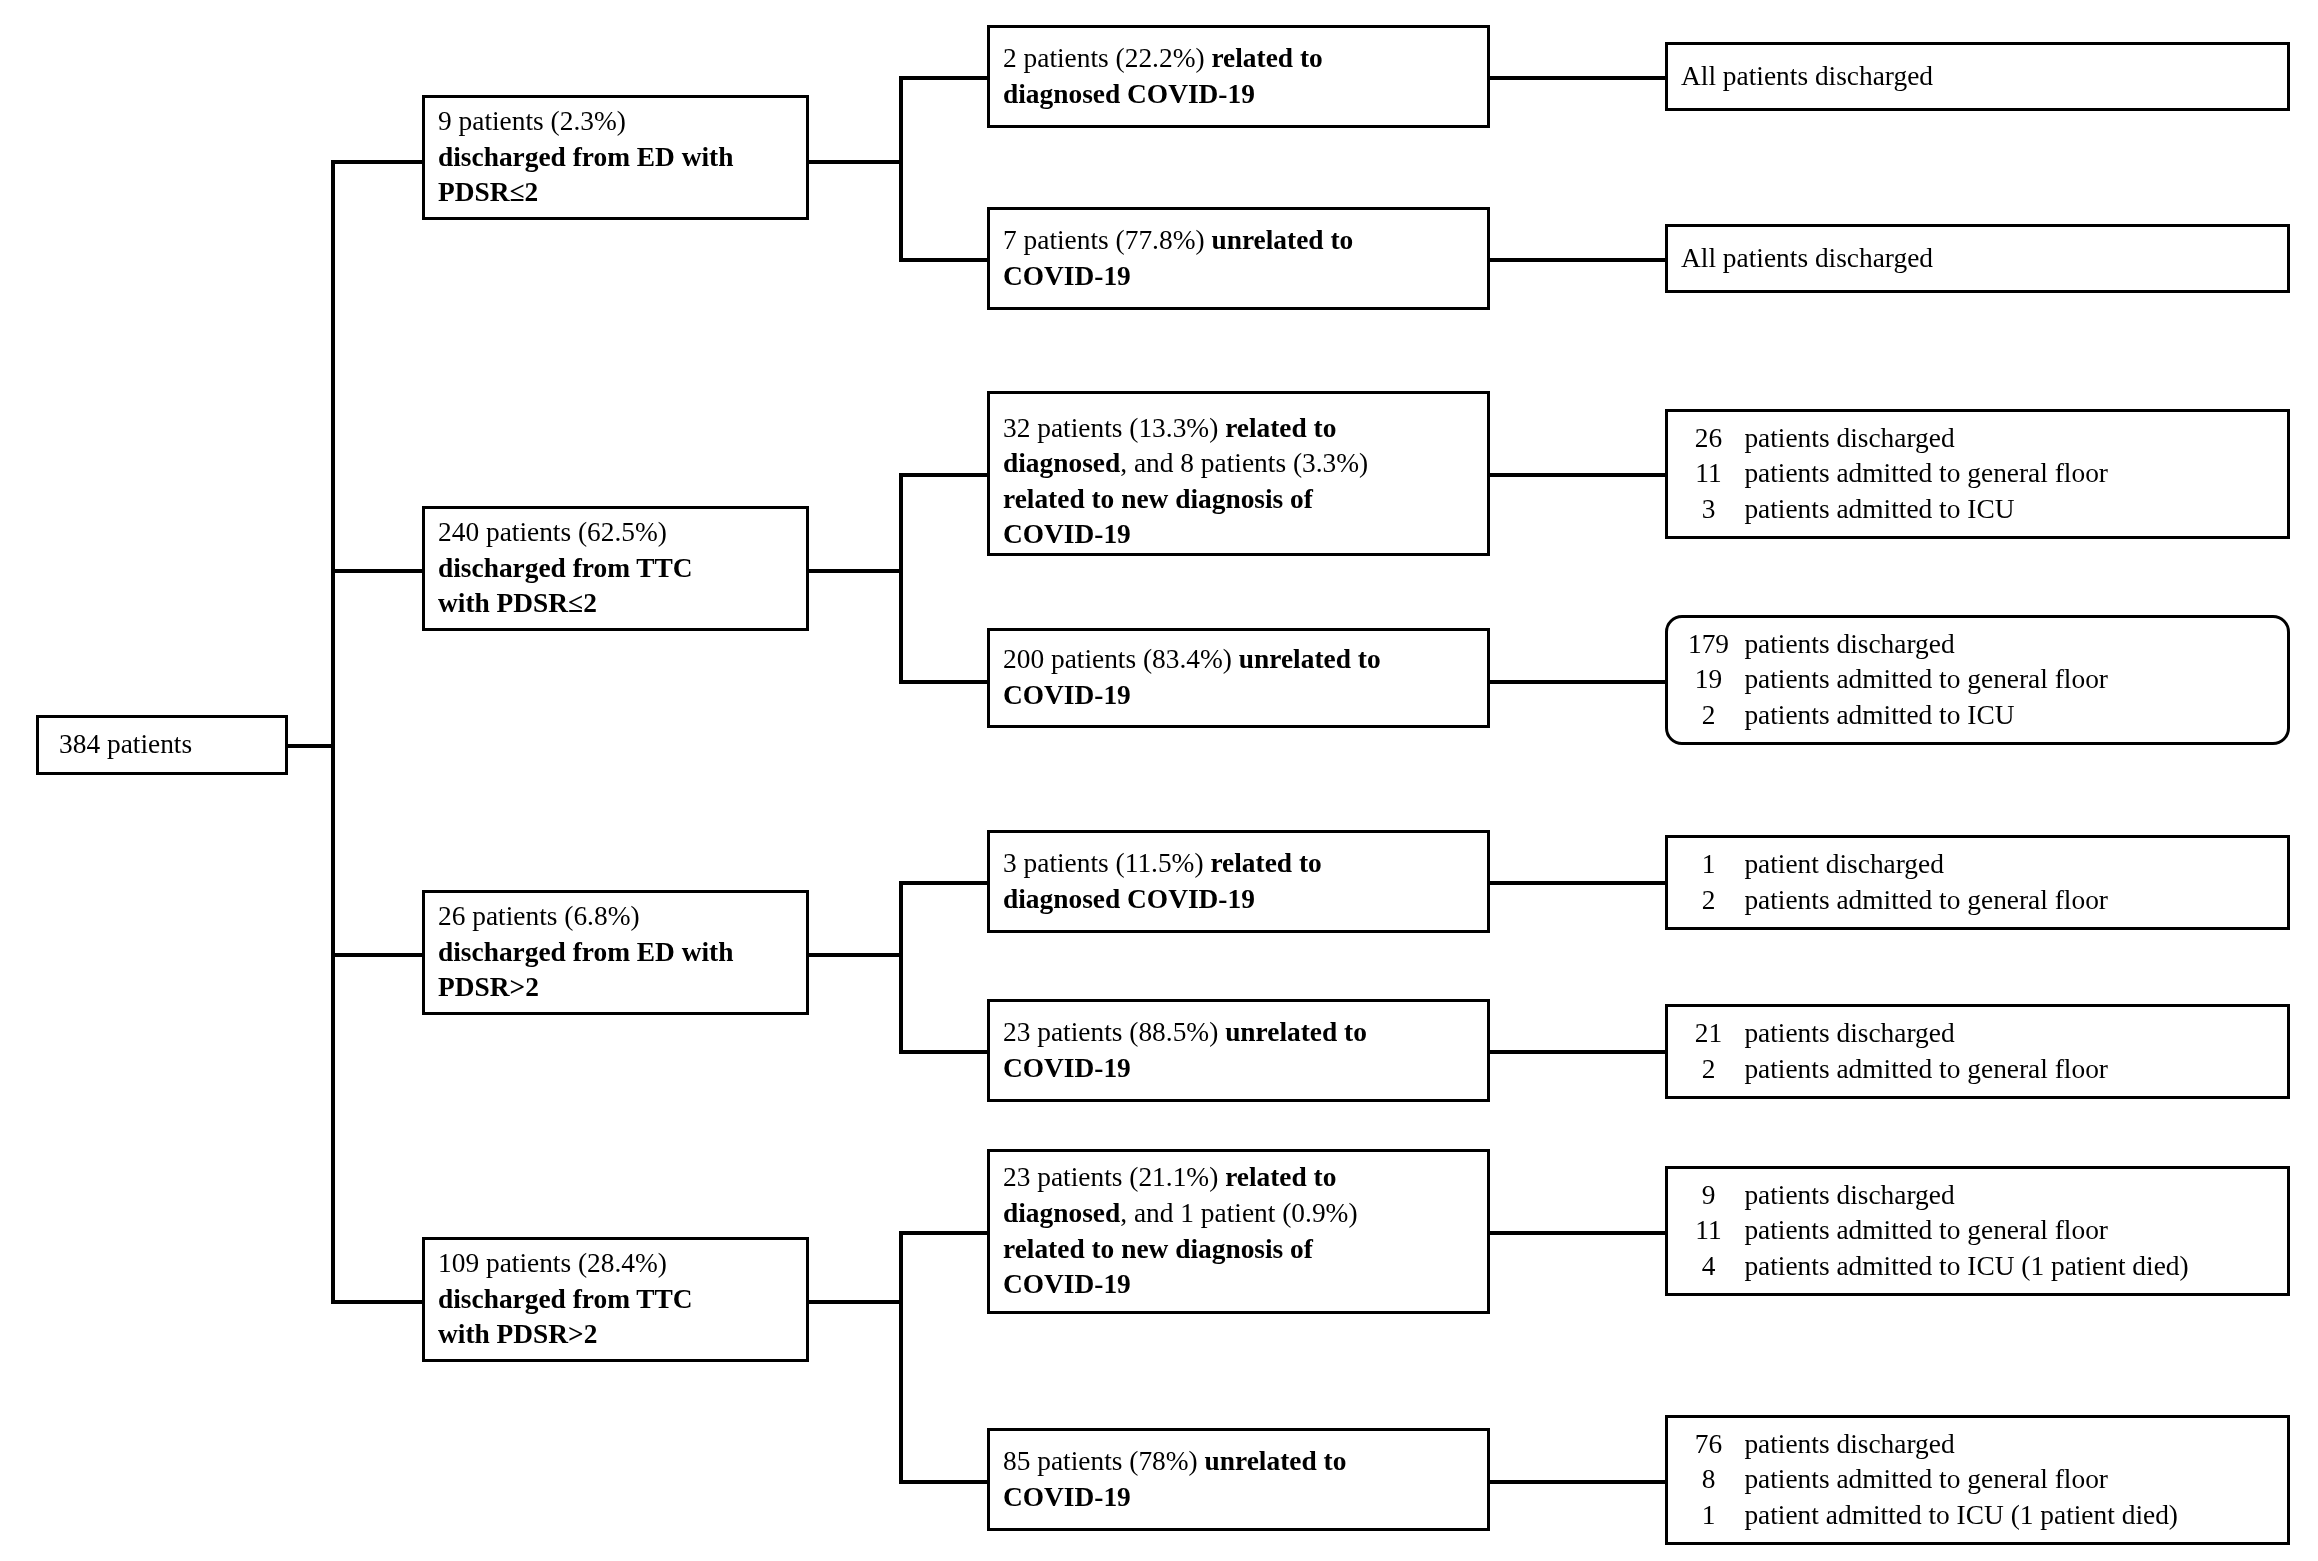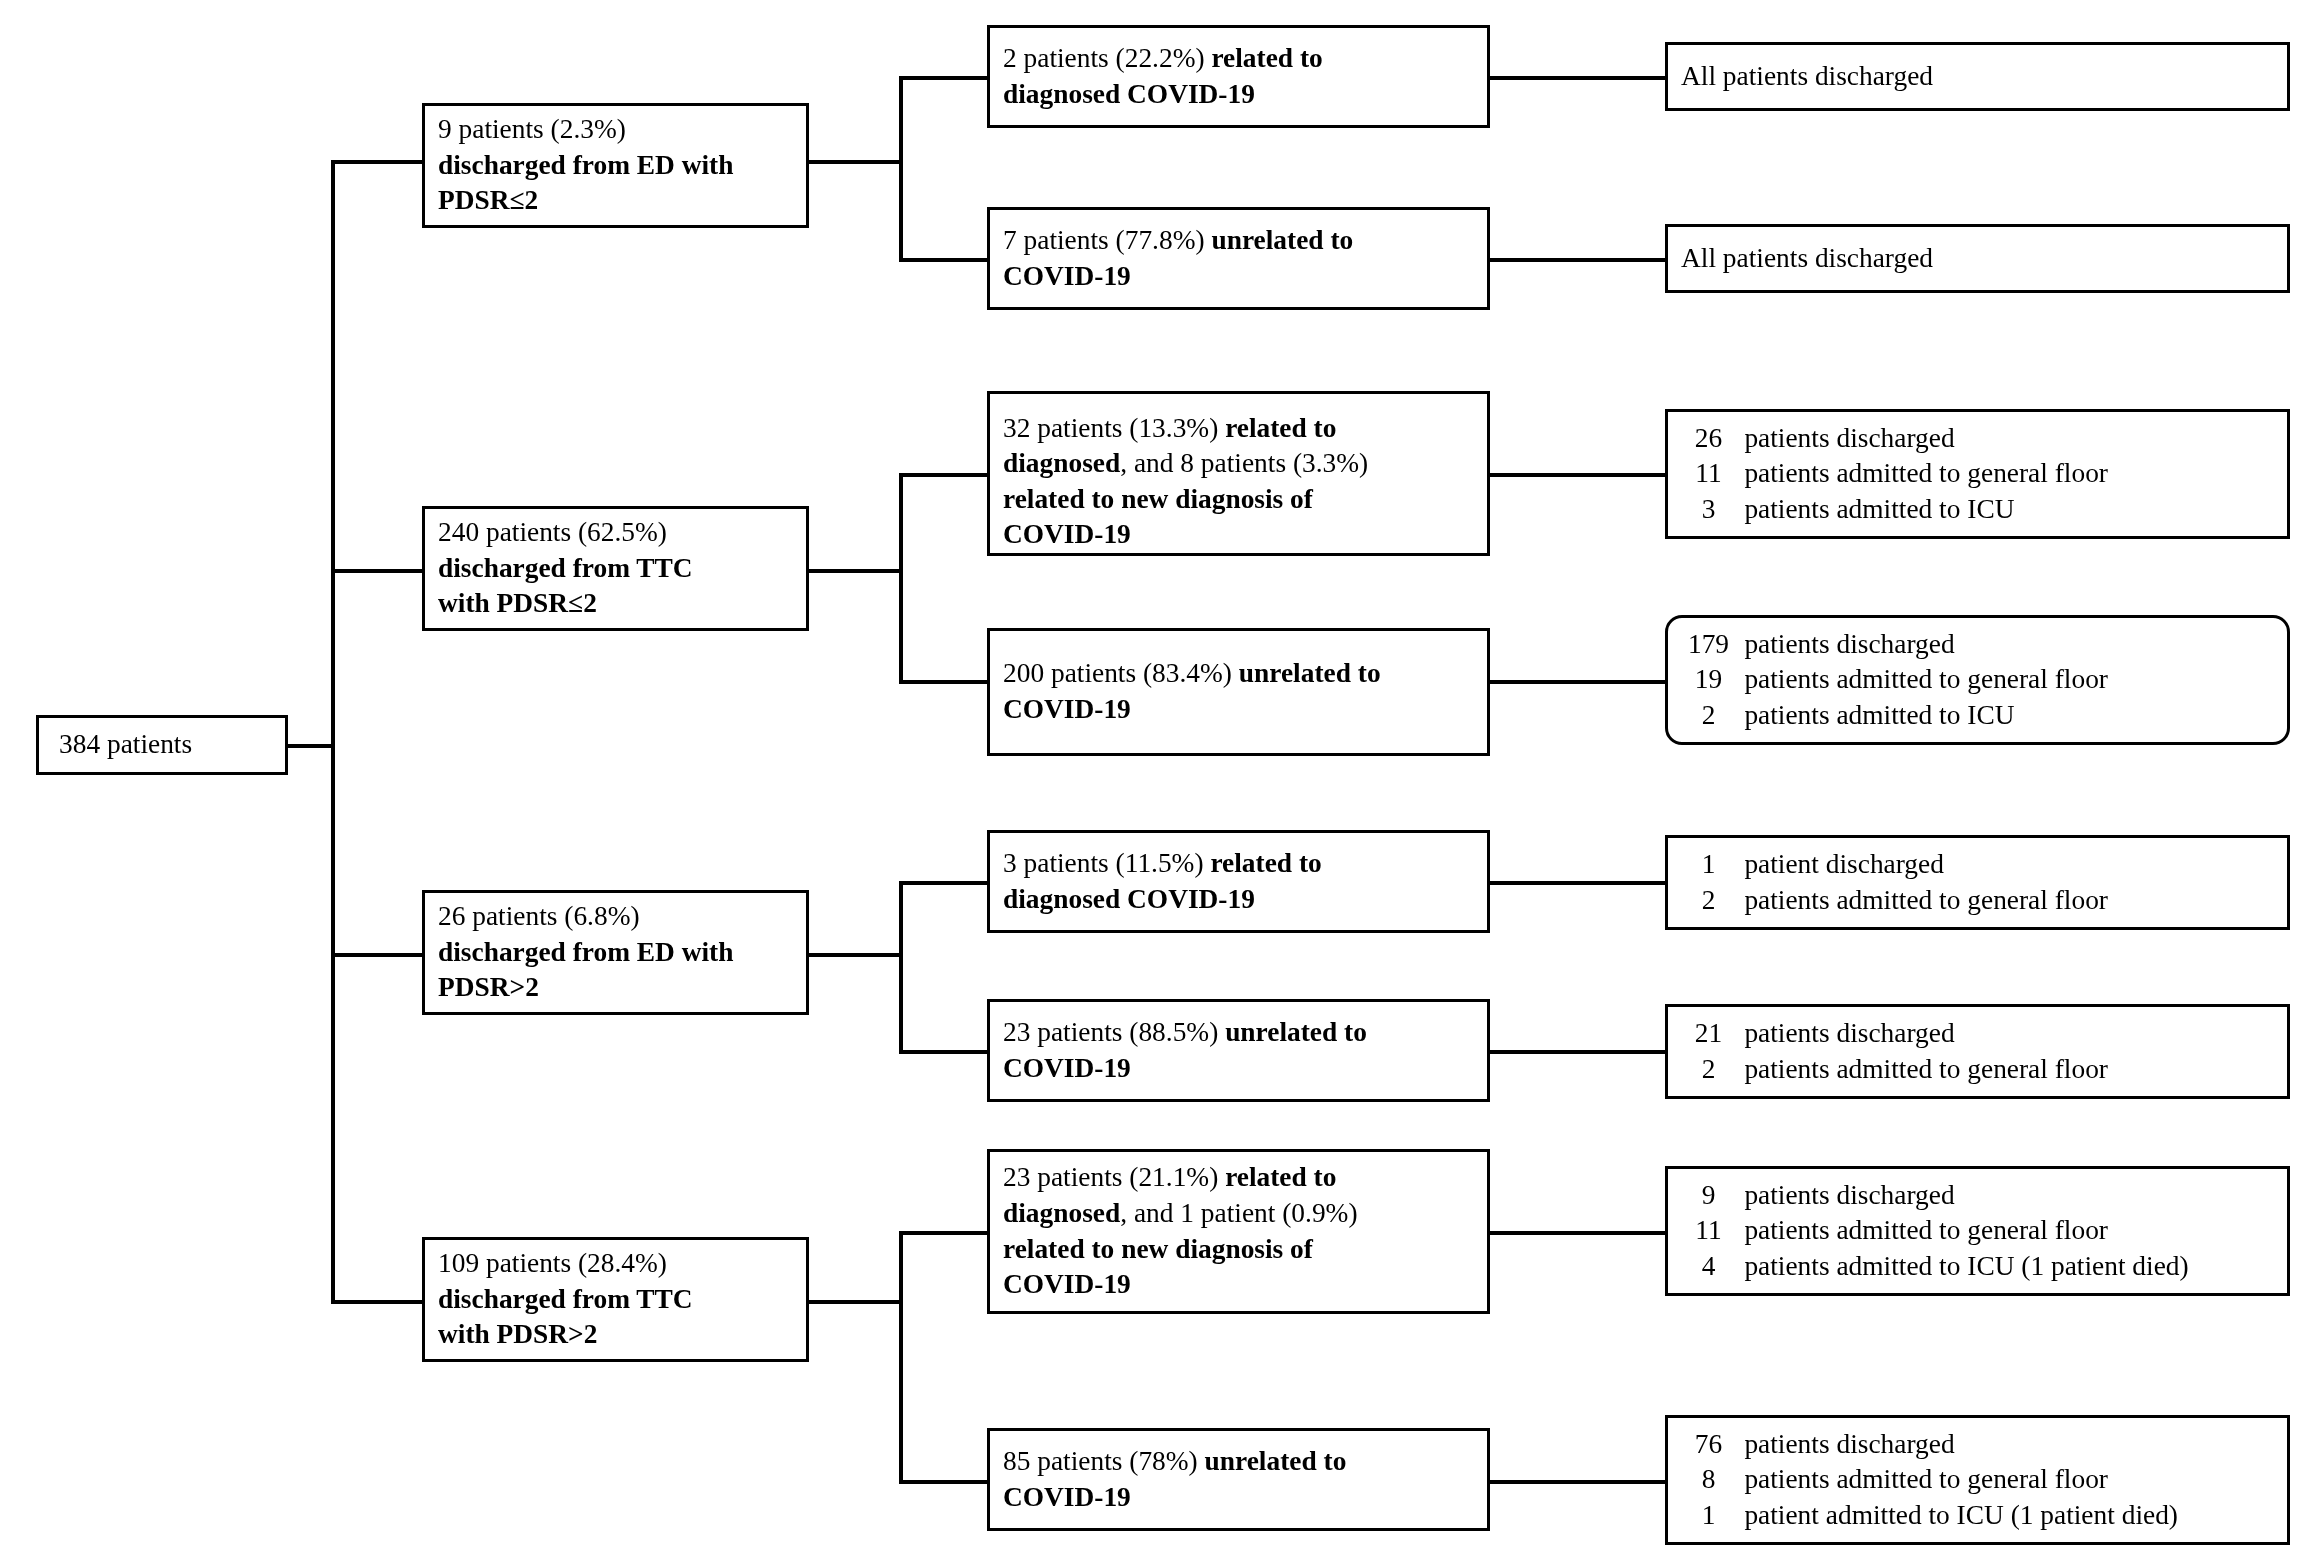--- a/index.html
+++ b/index.html
@@ -107,21 +107,21 @@
   <div class="hline" style="left:1483px; top:680px; width:185px;"></div>
   <div class="hline" style="left:1483px; top:881px; width:185px;"></div>
   <div class="hline" style="left:1483px; top:1050px; width:185px;"></div>
   <div class="hline" style="left:1483px; top:1231px; width:185px;"></div>
   <div class="hline" style="left:1483px; top:1480px; width:185px;"></div>
 
   <div class="node root" style="left:36px; top:715px; width:252px; height:60px;">
     <span class="txt">384 patients</span>
   </div>
 
-  <div class="node" style="left:422px; top:95px; width:387px; height:125px;margin-top:8px;">
+  <div class="node" style="left:422px; top:95px; width:387px; height:125px;">
     <span class="txt"><span>9 patients (2.3%)</span>
 <span class="b">discharged from ED with</span>
 <span class="b">PDSR≤2</span></span>
   </div>
 
   <div class="node" style="left:422px; top:506px; width:387px; height:125px;">
     <span class="txt"><span>240 patients (62.5%)</span>
 <span class="b">discharged from TTC</span>
 <span class="b">with PDSR≤2</span></span>
   </div>
@@ -148,21 +148,21 @@
 <span class="b">COVID-19</span></span>
   </div>
 
   <div class="node" style="left:987px; top:391px; width:503px; height:165px;justify-content:flex-end;">
     <span class="txt"><span>32 patients (13.3%) </span><span class="b">related to</span>
 <span class="b">diagnosed</span><span>, and 8 patients (3.3%)</span>
 <span class="b">related to new diagnosis of</span>
 <span class="b">COVID-19</span></span>
   </div>
 
-  <div class="node" style="left:987px; top:628px; width:503px; height:128px;">
+  <div class="node" style="left:987px; top:628px; width:503px; height:100px;">
     <span class="txt"><span>200 patients (83.4%) </span><span class="b">unrelated to</span>
 <span class="b">COVID-19</span></span>
   </div>
 
   <div class="node" style="left:987px; top:830px; width:503px; height:103px;">
     <span class="txt"><span>3 patients (11.5%) </span><span class="b">related to</span>
 <span class="b">diagnosed COVID-19</span></span>
   </div>
 
   <div class="node" style="left:987px; top:999px; width:503px; height:103px;">

